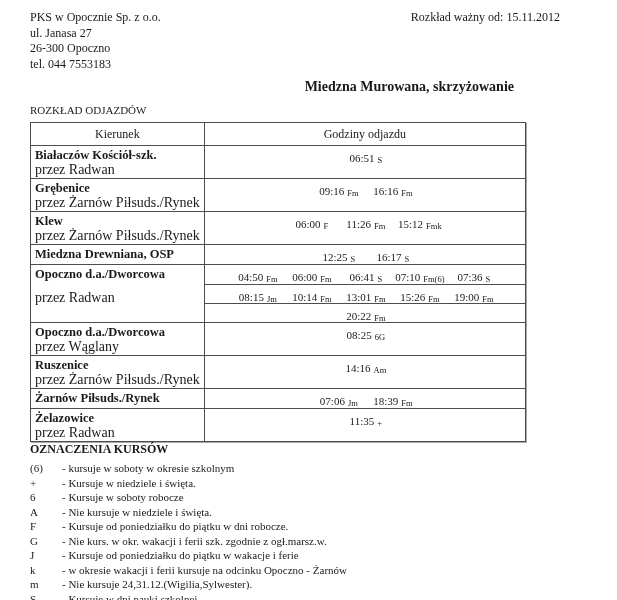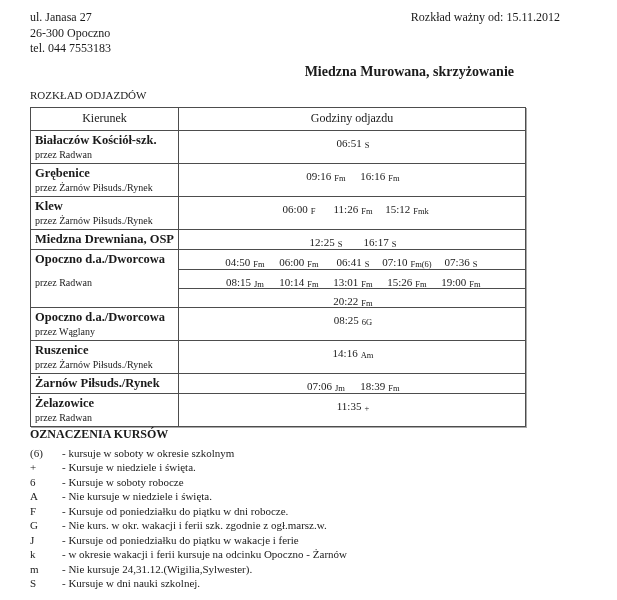--- a/index.html
+++ b/index.html
@@ -22,21 +22,21 @@
   
   table.timetable {
     width:496px; border-collapse:collapse;
     border:1px solid var(--border,#4d4d4d);
     box-shadow:1px 1px 0 #a9a9a9;
   }
   table.timetable th, table.timetable td { border:1px solid var(--border,#4d4d4d); }
   th { font-weight:normal; font-size:12px; height:20px; text-align:center; }
   td.dest-cell { width:137px; padding:1px 4px 2px 4px; vertical-align:top; }
   .dest-name { font-weight:bold; font-size:12.5px; line-height:16px; white-space:nowrap; }
-  .dest-via  { font-size:10px; line-height:13px; white-space:nowrap; }
+  .dest-via  { font-size:14px; line-height:13px; white-space:nowrap; }
   td.dest-cell.multi .dest-via { margin-top:9px; }
   td.time-cell { padding:0; vertical-align:top; }
   .time-line { box-sizing:border-box; height:19px; padding:2px 0 0 4px; white-space:nowrap;text-align:center; }
   .time-line + .time-line { border-top:1px solid var(--border,#4d4d4d); }
   .time-entry { display:inline-block; min-width:52px; margin-right:2px; }
   .time-val { font-size:11px; }
   .time-sym { font-size:8.5px; margin-left:3px; position:relative; top:1px; }
 
   
   .legend-title { font-weight:bold; font-size:12px; line-height:15px; }
@@ -45,20 +45,21 @@
   .legend-sym { flex:none; width:32px; }
   .legend-desc { flex:1; }
 </style>
 </head>
 <body>
 
 <div class="page">
 
   <div class="top">
     <div class="company">
+      <div>PKS w Opocznie Sp. z o.o.</div>
       <div>ul. Janasa 27</div>
       <div>26-300 Opoczno</div>
       <div>tel. 044 7553183</div>
     </div>
     <div class="validity">Rozkład ważny od: 15.11.2012</div>
   </div>
 
   <div class="title">Miedzna Murowana, skrzyżowanie</div>
 
   <div class="section-label">ROZKŁAD ODJAZDÓW</div>

